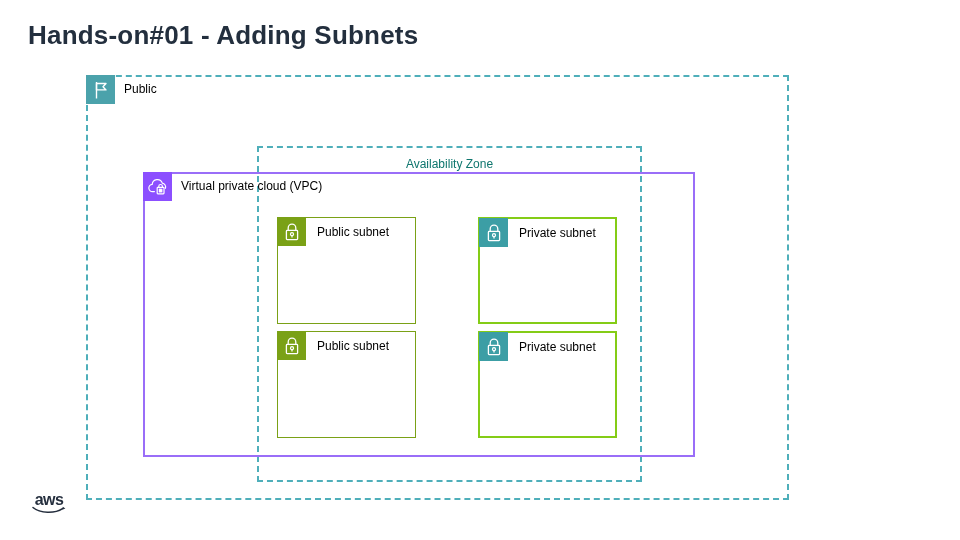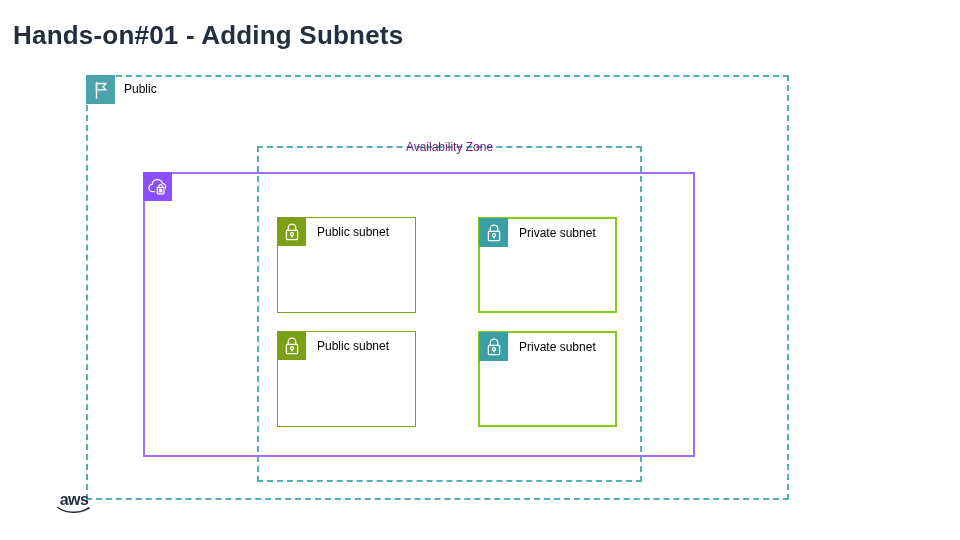--- a/index.html
+++ b/index.html
@@ -6,21 +6,21 @@
   body { font-family: "Liberation Sans", sans-serif; }
   .slide {
     position: relative;
     width: 960px;
     height: 540px;
     background: #ffffff;
     overflow: hidden;
   }
   .title {
     position: absolute;
-    left: 13px;
+    left: 28px;
     top: 20px;
     font-size: 26px;
     font-weight: bold;
     color: #232F3E;
     letter-spacing: 0.2px;
   }
   .boundary { position: absolute; box-sizing: border-box; }
 
   .region-box {
     left: 86px; top: 75px; width: 703px; height: 425px;
@@ -28,21 +28,21 @@
   }
   .az-box {
     left: 257px; top: 146px; width: 385px; height: 336px;
     border: 2px dashed #4FAFBA;
   }
   .vpc-box {
     left: 143px; top: 172px; width: 552px; height: 285px;
     border: 2px solid #9A6EF8;
   }
   .subnet-box {
-    width: 139px; height: 96px;
+    width: 139px; height: 107px;
     background: #ffffff;
   }
   .subnet-public  { border: 1.5px solid #7AA116; }
   .subnet-private { border: 2px solid #84cc16; }
   .pos-s1 { left: 277px; top: 217px; }
   .pos-s2 { left: 478px; top: 217px; }
   .pos-s3 { left: 277px; top: 331px; }
   .pos-s4 { left: 478px; top: 331px; }
 
   .group-icon {
@@ -64,42 +64,41 @@
     position: absolute;
     font-size: 12px;
     color: #000000;
     line-height: 29px;
     white-space: nowrap;
   }
   .label-region { left: 124px; top: 75px; }
   .label-vpc    { left: 181px; top: 172px; }
   .az-label {
     position: absolute;
-    left: 257px; top: 140px; width: 385px;
+    left: 257px; top: 157px; width: 385px;
     text-align: center;
     font-size: 12px;
-    color: #701a75;
+    color: #0f766e;
     white-space: nowrap;
   }
   .subnet-label {
     position: absolute;
     left: 39px; top: 0;
     font-size: 12px;
     color: #000000;
     line-height: 29px;
     white-space: nowrap;
   }
 
   .aws-logo {
     position: absolute;
     left: 29px; top: 492px;
     width: 40px;
     text-align: center;
     color: #252F3E;
-    margin-left: 25px;
   }
   .aws-logo .logo-text {
     font-size: 16px;
     font-weight: bold;
     letter-spacing: -0.5px;
     line-height: 16px;
     display: block;
   }
   .aws-logo svg { display: block; margin: -2px auto 0 auto; }
 </style>
@@ -126,20 +125,21 @@
   <div class="group-label label-region">Public</div>
 
   <div class="group-icon icon-vpc">
     <svg width="28" height="28" viewBox="0 0 28 28" fill="none" stroke="#ffffff" stroke-width="1.2" stroke-linecap="round" stroke-linejoin="round">
       <path d="M10.4 18.6 H8.7 a3.6 3.6 0 0 1 -0.5 -7.2 a5.2 5.2 0 0 1 10.1 -1.3 a3.9 3.9 0 0 1 3.1 5.2"></path>
       <rect x="13.2" y="14.4" width="6.8" height="6.4" rx="0.7"></rect>
       <path d="M14.8 14.4 v-1.1 a1.8 1.8 0 0 1 3.6 0 v1.1"></path>
       <path d="M15.4 16.2 v2.8 M16.6 16.2 v2.8 M17.8 16.2 v2.8"></path>
     </svg>
   </div>
+  <div class="group-label label-vpc">Virtual private cloud (VPC)</div>
 
   <div class="boundary subnet-box subnet-public pos-s1">
     <div class="subnet-icon public">
       <svg width="28" height="28" viewBox="0 0 28 28" fill="none" stroke="#ffffff" stroke-width="1.3" stroke-linejoin="round">
         <path d="M10.2 12.4 v-2.5 a3.8 3.8 0 0 1 7.6 0 v2.5"></path>
         <rect x="8.4" y="12.4" width="11.2" height="9.2" rx="0.8"></rect>
         <circle cx="14" cy="16.2" r="1.5"></circle>
         <path d="M14 17.7 v1.7"></path>
       </svg>
     </div>

